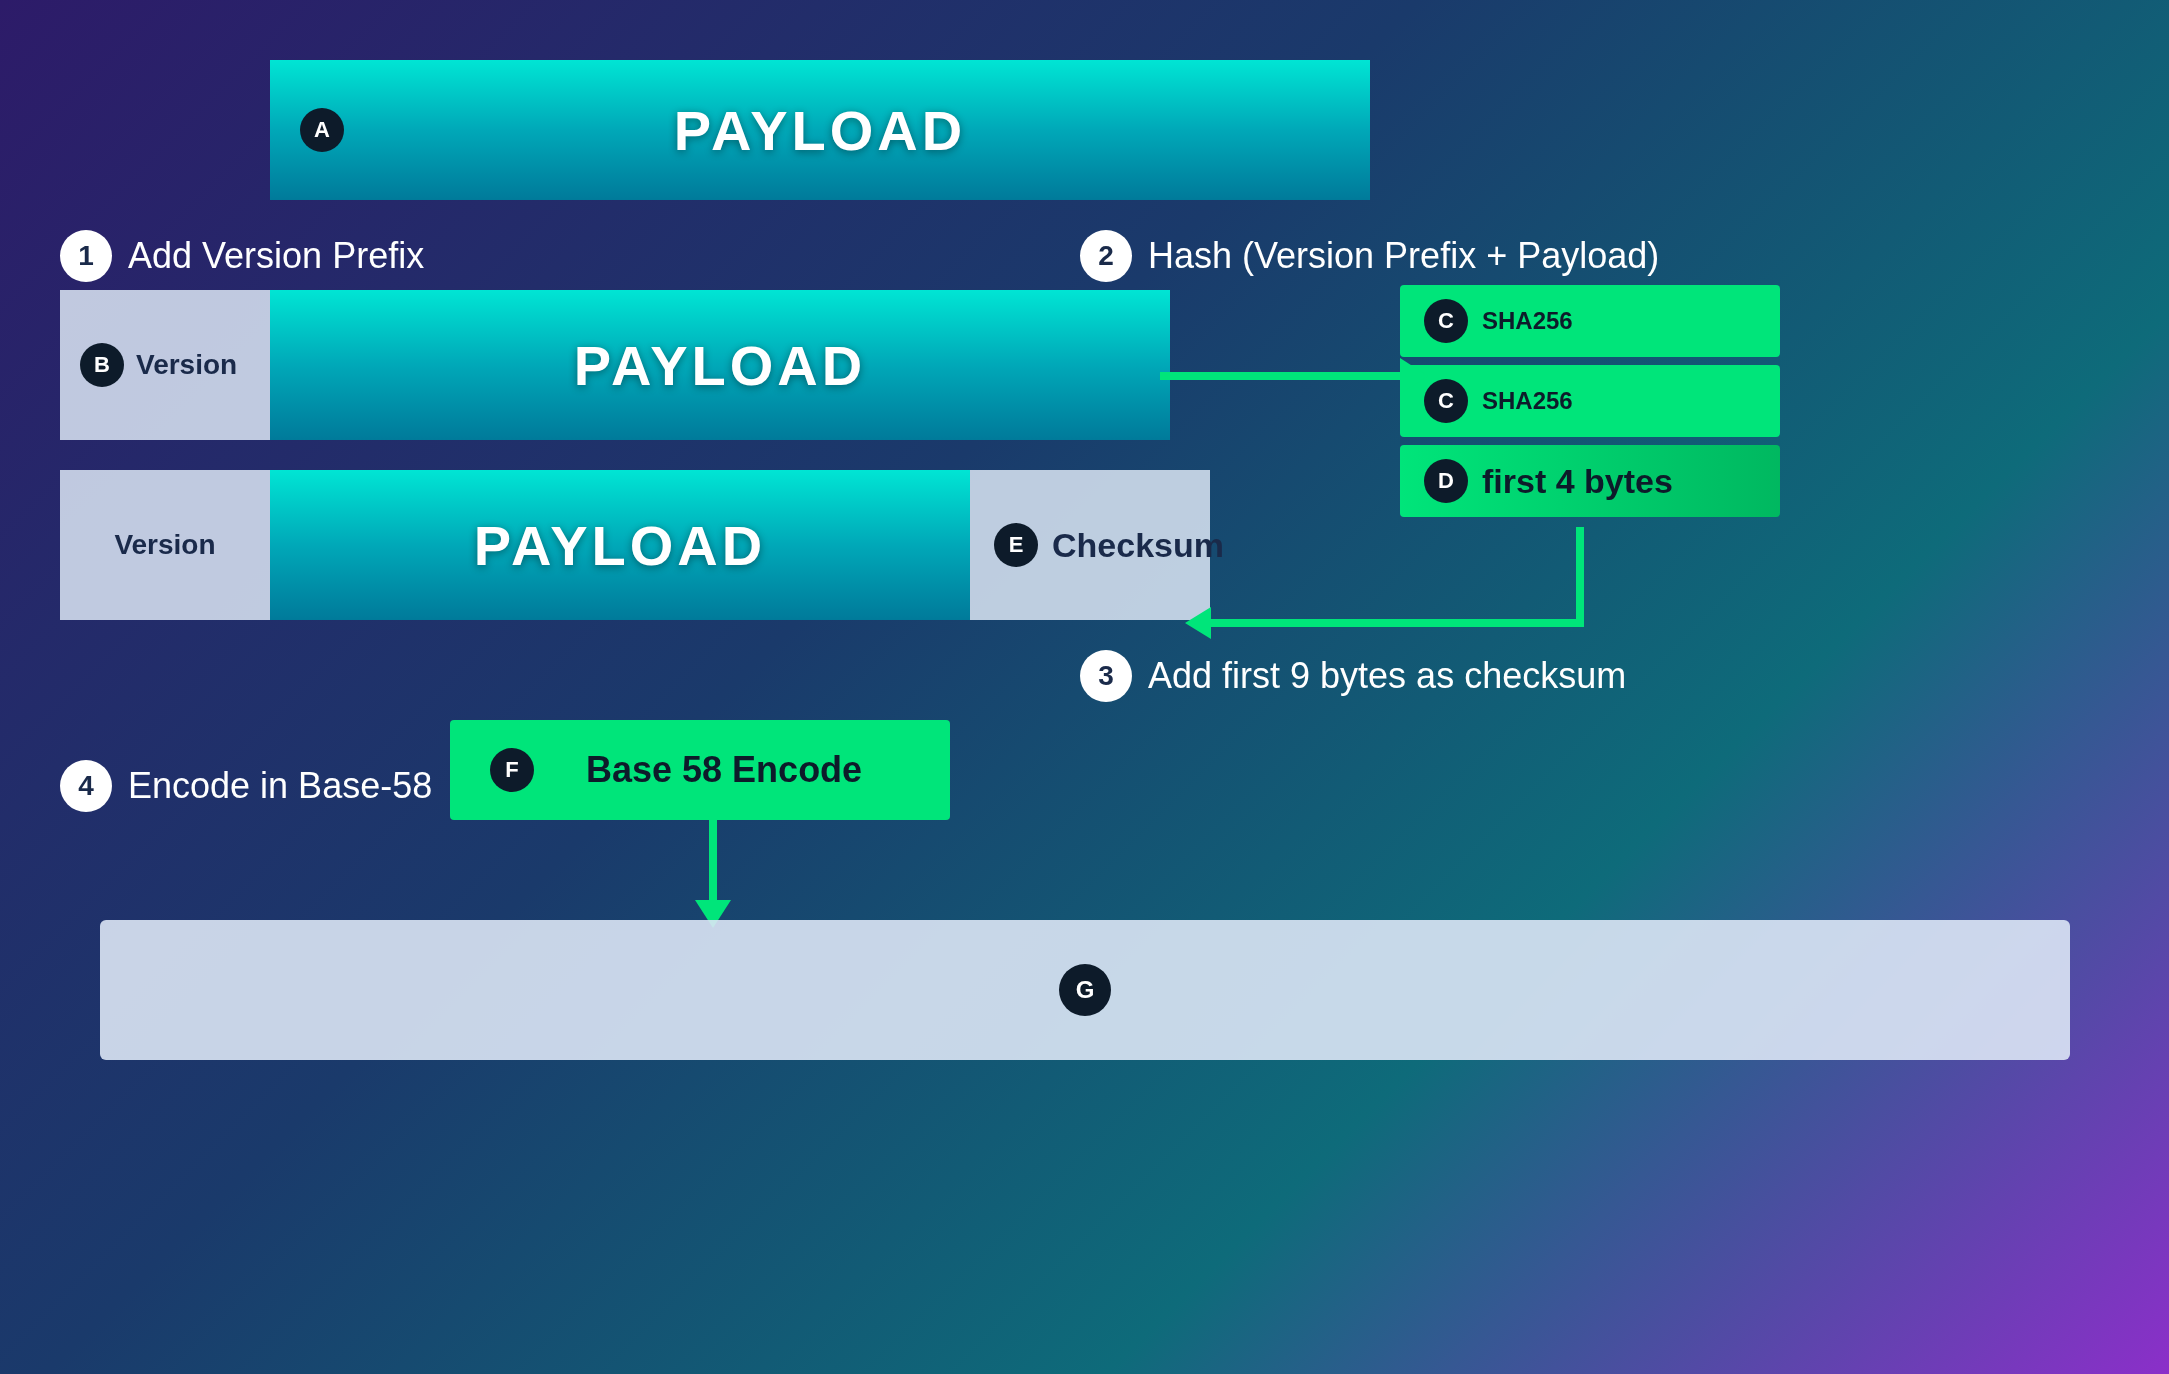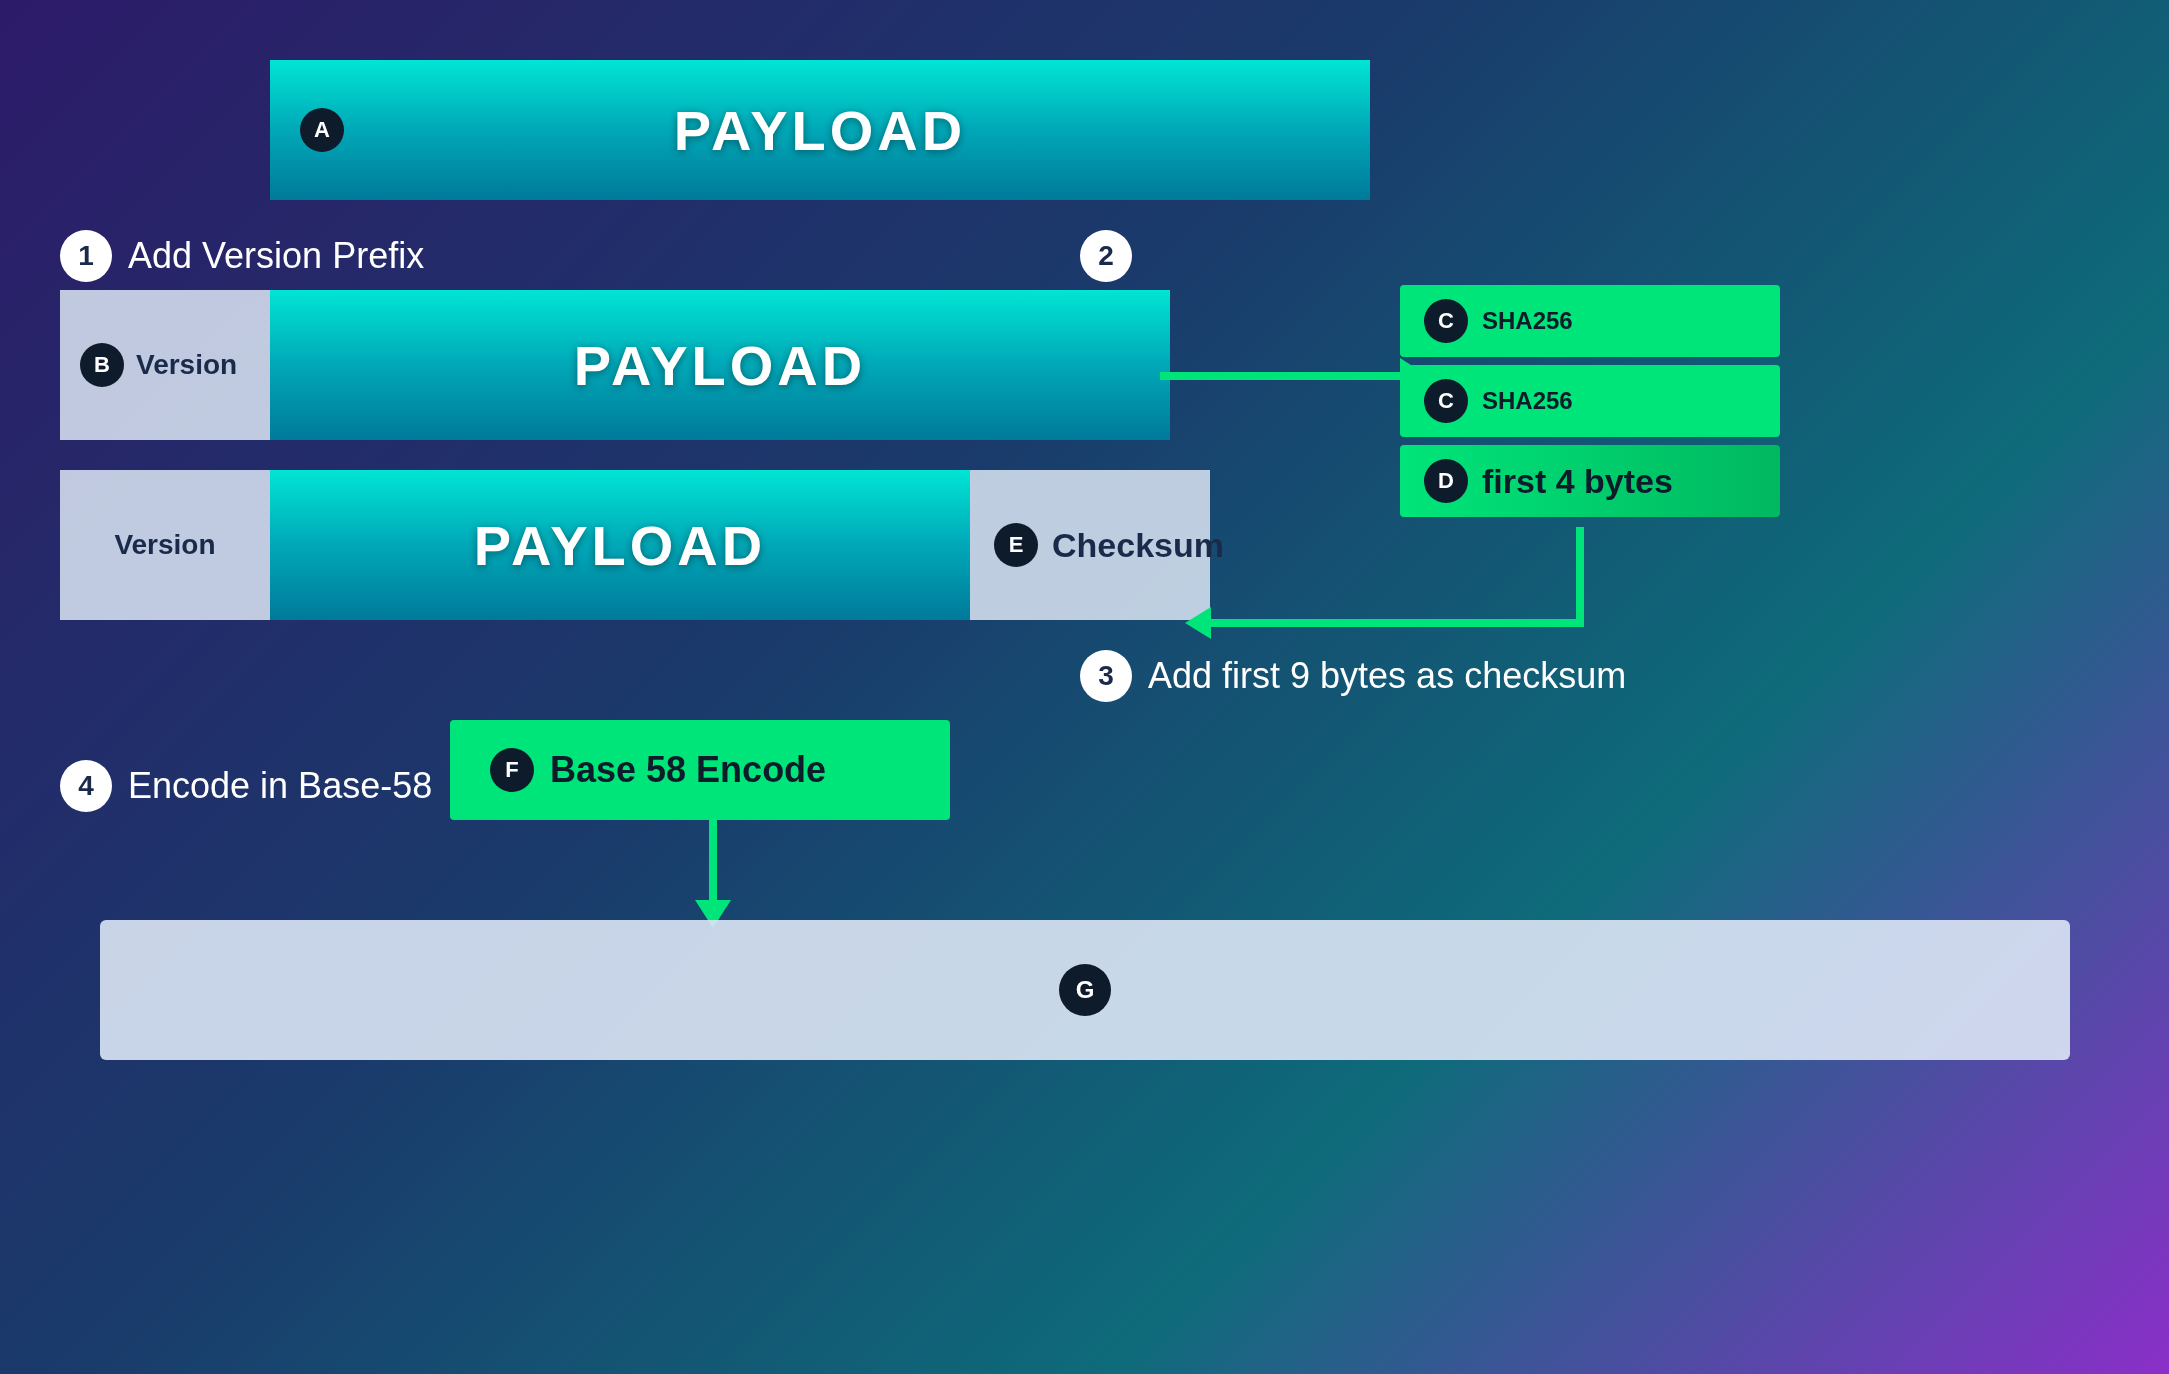--- a/index.html
+++ b/index.html
@@ -150,20 +150,21 @@
       align-items: center;
       gap: 16px;
       padding: 0 40px;
       border-radius: 4px;
     }
 
     .base58-text {
       color: #0d1b2a;
       font-size: 36px;
       font-weight: 600;
+      margin-left: 36px;
     }
 
     
     .output-block {
       background: rgba(220, 230, 245, 0.9);
       display: flex;
       align-items: center;
       justify-content: center;
       gap: 20px;
       border-radius: 6px;
@@ -235,20 +236,21 @@
     <div class="step-circle">
         <span>1</span>
       </div>
     <span>Add Version Prefix</span>
   </div>
 
   <div class="step-label" style="top: 230px; left: 1080px;">
     <div class="step-circle">
         <span>2</span>
       </div>
+    <span>Hash (Version Prefix + Payload)</span>
   </div>
 
   <div style="position: absolute; top: 290px; left: 60px; display: flex; height: 150px;">
 
     <div class="version-block" style="width: 210px; height: 100%;">
       <div class="badge">
           <span>B</span>
         </div>
       <span class="version-text">Version</span>
     </div>

